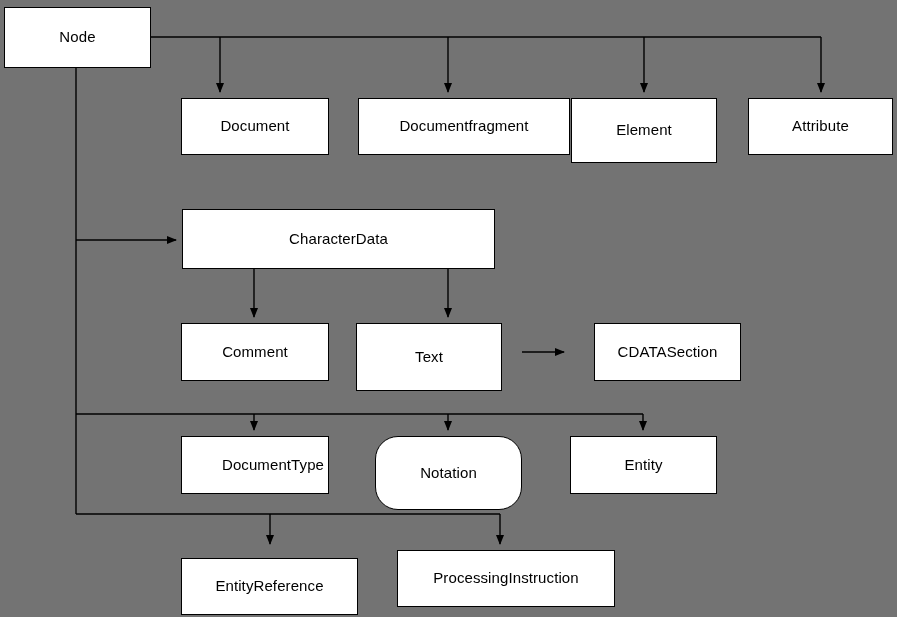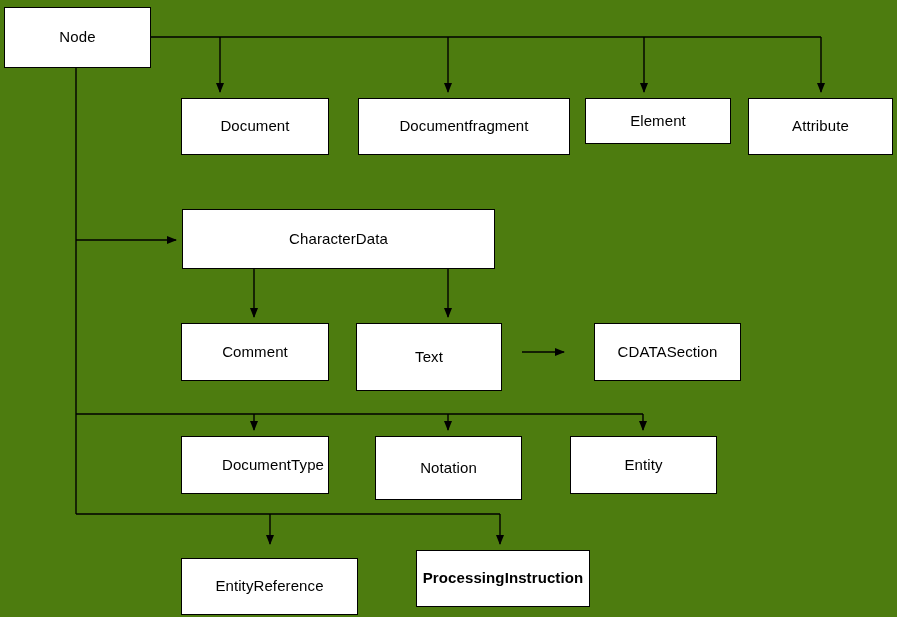--- a/index.html
+++ b/index.html
@@ -8,21 +8,21 @@
     padding: 0;
     background: #ffffff;
   }
   body {
     font-family: "Liberation Sans", sans-serif;
   }
   #diagram-canvas {
     position: relative;
     width: 897px;
     height: 617px;
-    background: #4d7c0f;
+    background: #737373;
     overflow: hidden;
   }
   #edge-layer {
     position: absolute;
     left: 0;
     top: 0;
     width: 897px;
     height: 617px;
   }
   .node-box {
@@ -91,21 +91,21 @@
   </div>
 
   <div class="node-box" style="left:181px; top:98px; width:148px; height:57px;">
     <span class="node-label">Document</span>
   </div>
 
   <div class="node-box" style="left:358px; top:98px; width:212px; height:57px;">
     <span class="node-label">Documentfragment</span>
   </div>
 
-  <div class="node-box" style="left:571px; top:98px; width:146px; height:46px;margin-left:14px;">
+  <div class="node-box" style="left:571px; top:98px; width:146px; height:65px;">
     <span class="node-label">Element</span>
   </div>
 
   <div class="node-box" style="left:748px; top:98px; width:145px; height:57px;">
     <span class="node-label">Attribute</span>
   </div>
 
   <div class="node-box" style="left:182px; top:209px; width:313px; height:60px;text-align:right;">
     <span class="node-label">CharacterData</span>
   </div>
@@ -119,29 +119,29 @@
   </div>
 
   <div class="node-box" style="left:570px; top:323px; width:147px; height:58px;margin-left:24px;">
     <span class="node-label">CDATASection</span>
   </div>
 
   <div class="node-box" style="left:181px; top:436px; width:148px; height:58px;padding-left:36px;">
     <span class="node-label">DocumentType</span>
   </div>
 
-  <div class="node-box" style="left:375px; top:436px; width:147px; height:64px;">
+  <div class="node-box" style="left:375px; top:436px; width:147px; height:74px;border-radius:23px;">
     <span class="node-label">Notation</span>
   </div>
 
   <div class="node-box" style="left:570px; top:436px; width:147px; height:58px;">
     <span class="node-label">Entity</span>
   </div>
 
   <div class="node-box" style="left:181px; top:550px; width:177px; height:57px;margin-top:8px;">
     <span class="node-label">EntityReference</span>
   </div>
 
-  <div class="node-box" style="left:416px; top:550px; width:174px; height:57px;font-weight:bold;">
+  <div class="node-box" style="left:397px; top:550px; width:218px; height:57px;">
     <span class="node-label">ProcessingInstruction</span>
   </div>
 
 </div>
 
 </body></html>

